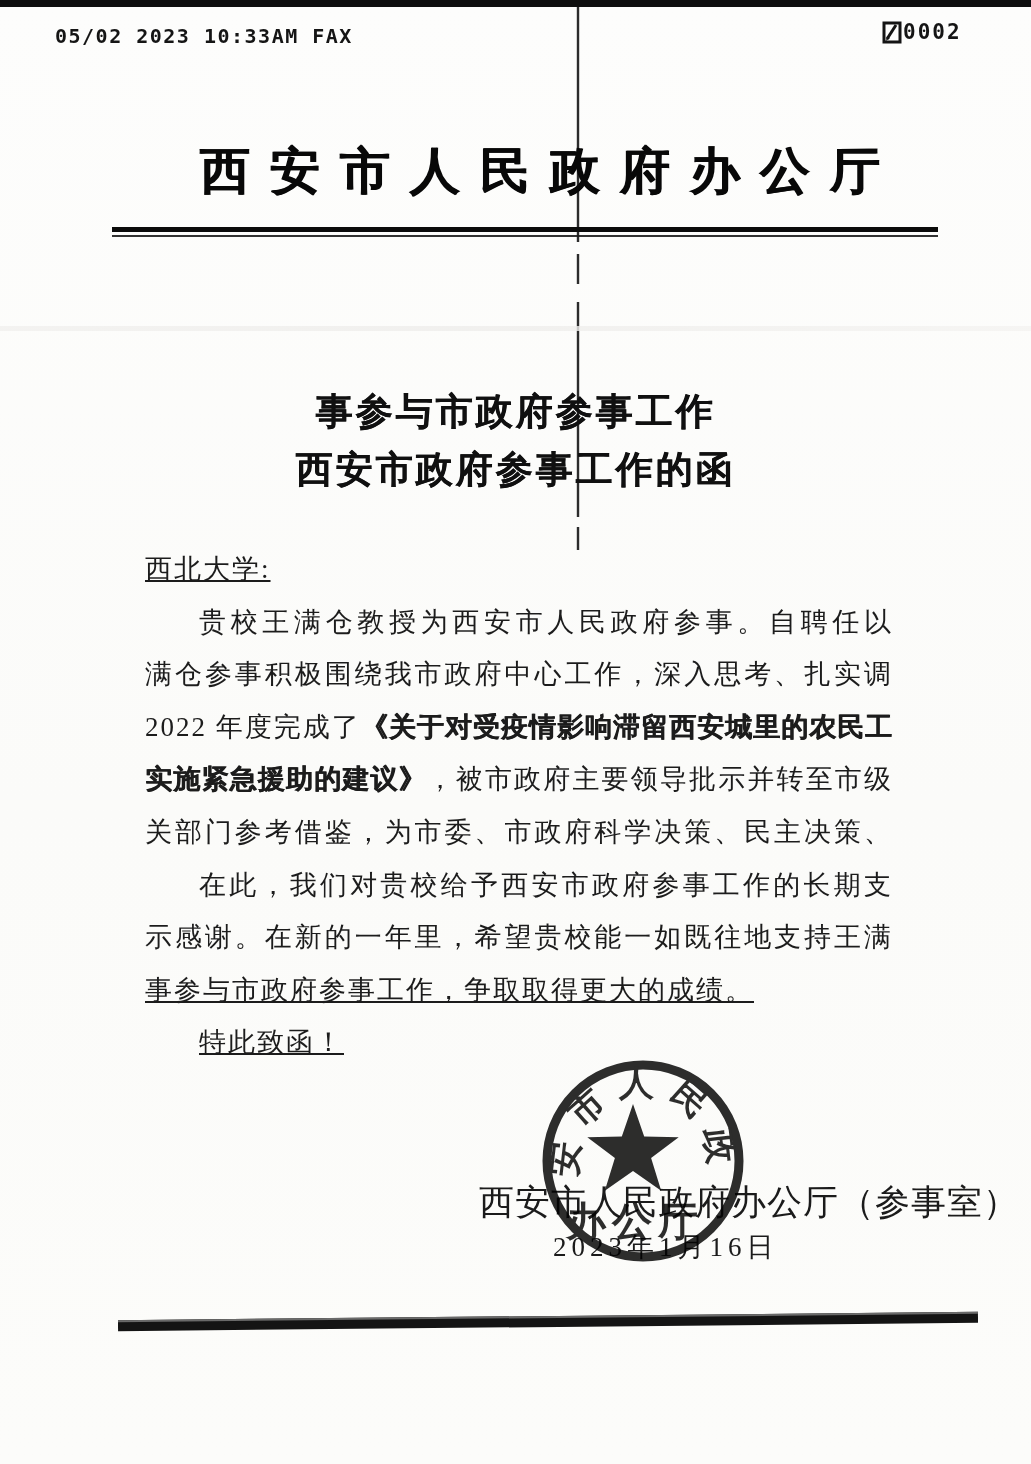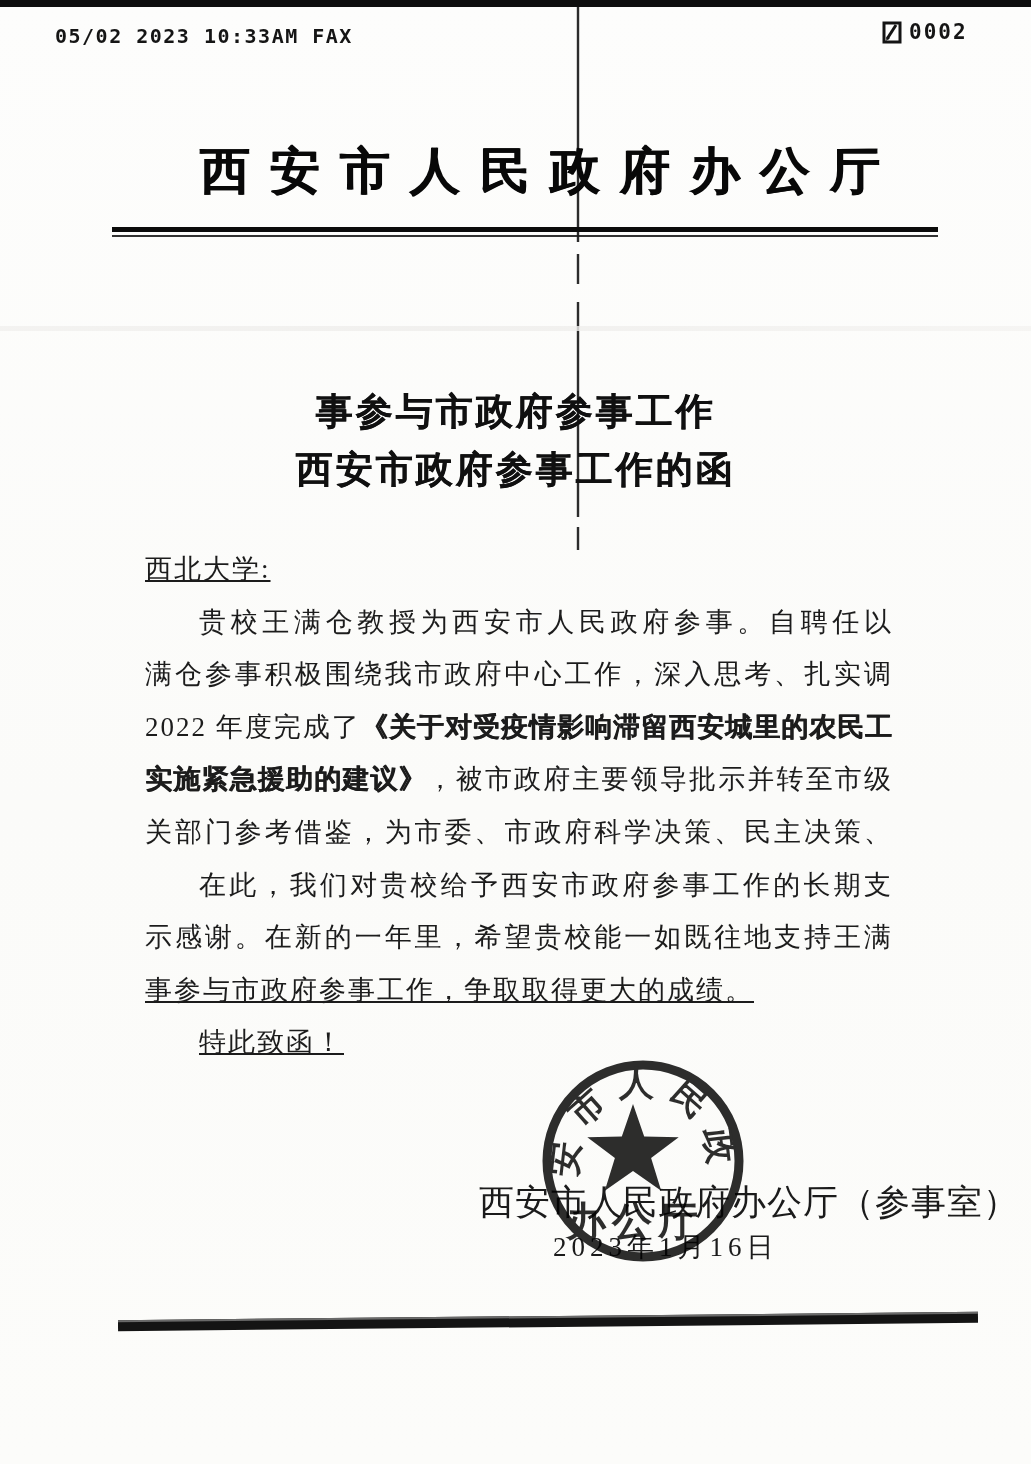--- a/index.html
+++ b/index.html
@@ -17,21 +17,21 @@
   .faint-band{position:absolute;left:0;top:326px;width:1031px;height:5px;
     background:linear-gradient(90deg,#f1f0ee 0%,#eeedeb 45%,#f4f3f1 100%);opacity:.8;}
   .bottom-rule{position:absolute;left:118px;top:1316px;width:860px;height:9px;
     background:#141414;border-top:2px solid #6a6a6a;transform:rotate(-0.55deg);}
   .fold-line{position:absolute;left:571px;top:7px;}
 
   
   .fax-left{position:absolute;left:55px;top:24px;
     font-family:"DejaVu Sans Mono","Liberation Mono",monospace;
     font-size:20px;font-weight:bold;letter-spacing:1.5px;color:#151515;}
-  .fax-right{position:absolute;left:882px;top:20px;display:flex;align-items:center;gap:6px;}
+  .fax-right{position:absolute;left:882px;top:20px;display:flex;align-items:center;}
   .fax-right .num{font-family:"DejaVu Sans Mono","Liberation Mono",monospace;
     font-size:21px;font-weight:bold;letter-spacing:2px;color:#151515;}
 
   
   .org-name{position:absolute;left:0;top:138px;width:1031px;text-align:center;
     font-size:50px;font-weight:bold;letter-spacing:20px;text-indent:20px;color:#080808;
     text-shadow:1px 0 0 #080808;margin-left:24px;}
   .head-rule{position:absolute;left:112px;top:227px;width:826px;}
   .head-rule .r1{height:5px;background:#0b0b0b;}
   .head-rule .r2{height:2px;background:#1c1c1c;margin-top:3px;opacity:.9;}

